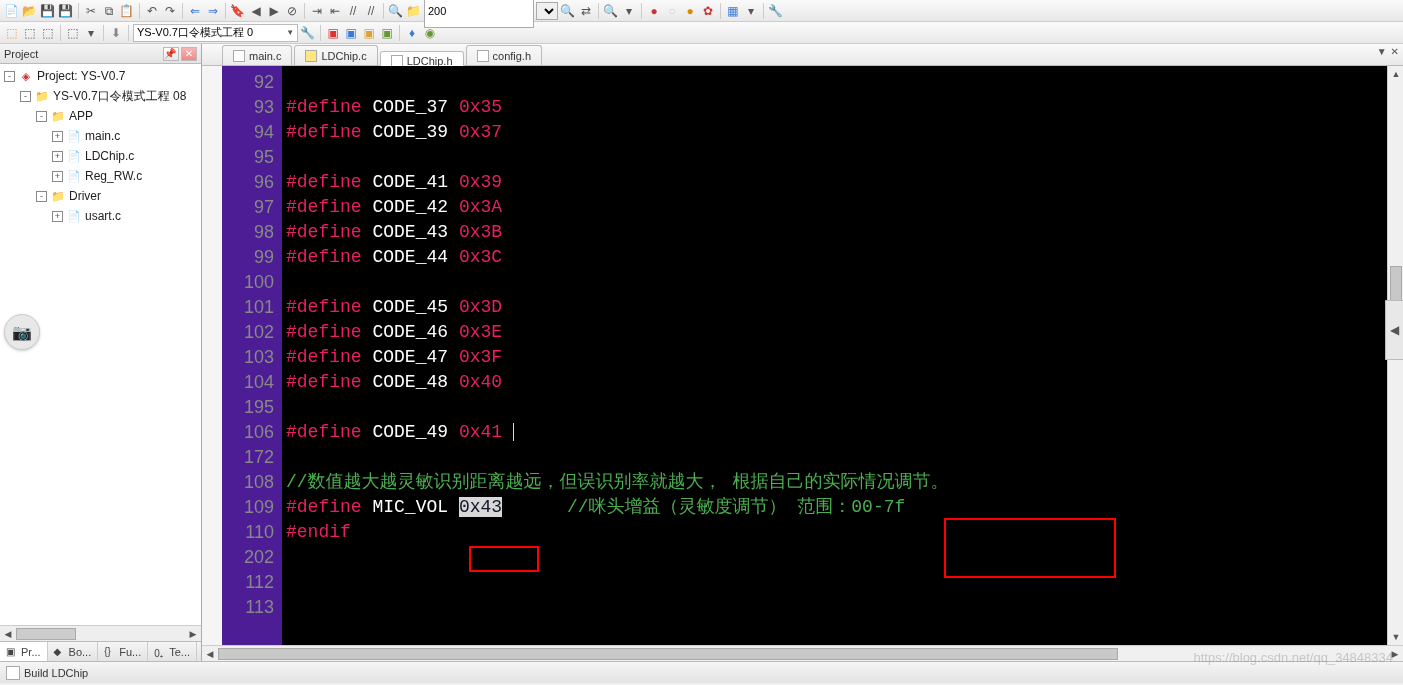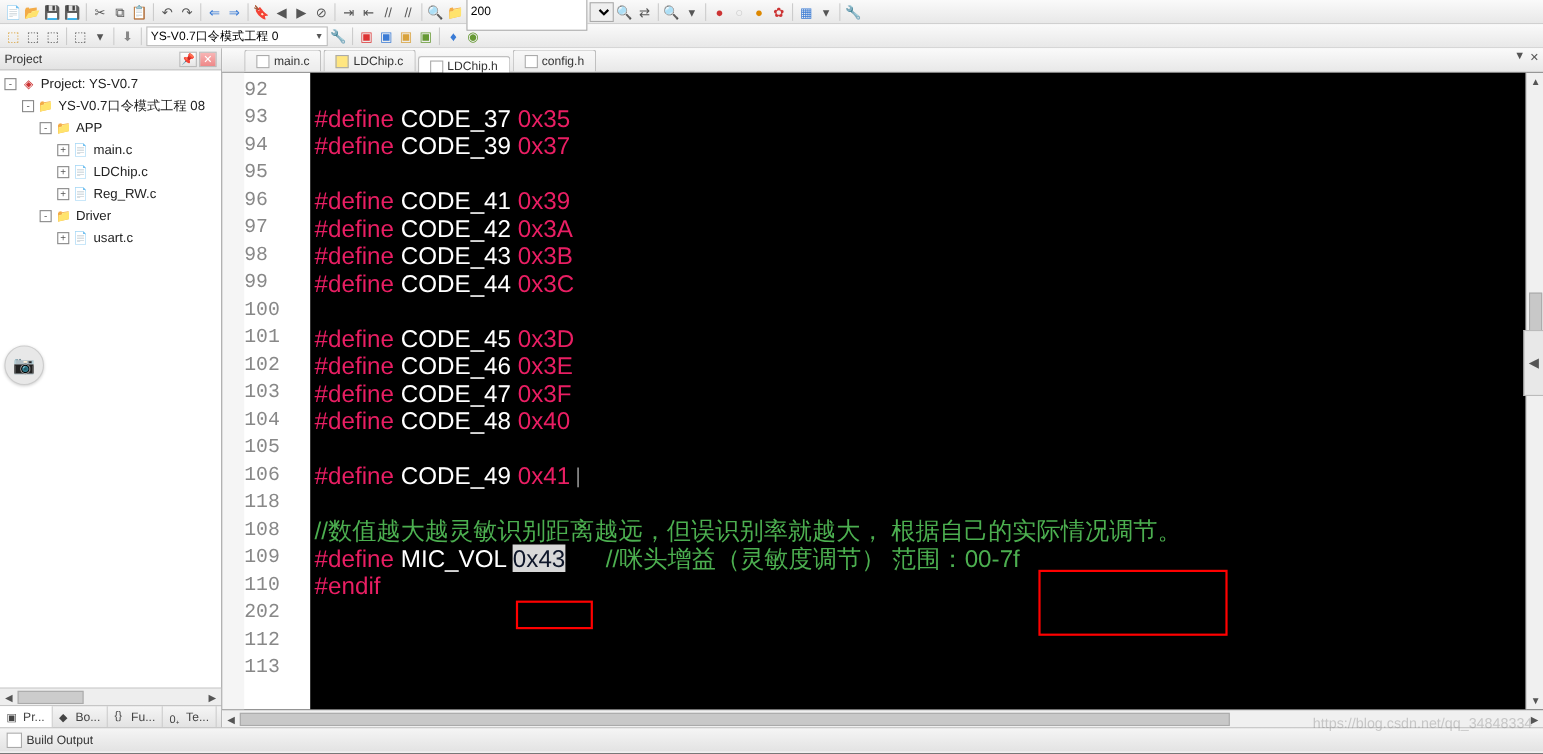--- a/index.html
+++ b/index.html
@@ -48,23 +48,23 @@
 .ed-tab { display: flex; align-items: center; height: 20px; padding: 0 10px; border: 1px solid #bbb; border-bottom: none; background: linear-gradient(#f8f8f8,#ececec); margin-right: 2px; font-size: 11px; color: #333; border-radius: 3px 3px 0 0; cursor: pointer; }
 .ed-tab.active { background: #fff; border-bottom: 1px solid #fff; position: relative; top: 6px; }
 .ed-tab .fi { width: 12px; height: 12px; margin-right: 4px; display: inline-block; border: 1px solid #aaa; }
 .fi-c { background: #fff; }
 .fi-cy { background: #ffe680; }
 .fi-h { background: #fff; border-color: #d33; }
 .ed-nav { position: absolute; right: 4px; top: 2px; display: flex; gap: 4px; font-size: 10px; color: #555; }
 .ed-nav span { cursor: pointer; }
 
 .code-wrap { flex: 1; display: flex; background: #000; position: relative; overflow: hidden; }
-.gutter { width: 80px; background: #ffffff; color: #888; padding: 4px 8px 4px 0; font-family: Liberation Mono, monospace; font-size: 18px; line-height: 25px; border-left: 20px solid #f5f5f5; }
+.gutter { width: 80px; background: #4c1d95; color: #888; text-align: right; padding: 4px 8px 4px 0; font-family: Liberation Sans, sans-serif; font-size: 18px; line-height: 25px; border-left: 20px solid #f5f5f5; }
 .gutter .ln { height: 25px; }
-.code { flex: 1; padding: 4px 0 4px 4px; font-family: Liberation Sans, sans-serif; font-size: 22px; line-height: 25px; color: #fff; position: relative; }
+.code { flex: 1; padding: 4px 0 4px 4px; font-family: Liberation Mono, monospace; font-size: 18px; line-height: 25px; color: #fff; position: relative; }
 .code .line { height: 25px; white-space: pre; }
 .kw { color: #e91e63; }
 .ident { color: #fff; }
 .num { color: #e91e63; }
 .cursor { border-left: 1px solid #d8d8d8; display: inline-block; height: 18px; vertical-align: middle; }
 .comment { color: #4caf50; }
 .hl-sel { background: #d8d8d8; color: #0f172a; }
 .redbox { position: absolute; border: 2px solid red; pointer-events: none; }
 
 .vscroll { width: 16px; background: #f0f0f0; border-left: 1px solid #ccc; position: relative; }
@@ -278,23 +278,23 @@
           <div class="ln">95</div>
           <div class="ln">96</div>
           <div class="ln">97</div>
           <div class="ln">98</div>
           <div class="ln">99</div>
           <div class="ln">100</div>
           <div class="ln">101</div>
           <div class="ln">102</div>
           <div class="ln">103</div>
           <div class="ln">104</div>
-          <div class="ln">105</div>
+          <div class="ln">195</div>
           <div class="ln">106</div>
-          <div class="ln">118</div>
+          <div class="ln">172</div>
           <div class="ln">108</div>
           <div class="ln">109</div>
           <div class="ln">110</div>
           <div class="ln">202</div>
           <div class="ln">112</div>
           <div class="ln">113</div>
         </div>
       <div class="code" id="code">
         <div class="redbox" id="rb1" style="left: 187px; top: 480px; width: 70px; height: 26px;"></div>
         <div class="redbox" id="rb2" style="left: 662px; top: 452px; width: 172px; height: 60px;"></div>
@@ -334,16 +334,16 @@
     </div>
   </div>
 </div>
 
 <div class="right-hover-tab">◀</div>
 
 <div class="camera-badge">📷</div>
 
 <div class="build-output">
   <span class="bi"></span>
-  <span>Build Output</span>
+  <span>Build LDChip</span>
 </div>
 
 <div class="watermark">https://blog.csdn.net/qq_34848334</div>
 
 </body></html>

